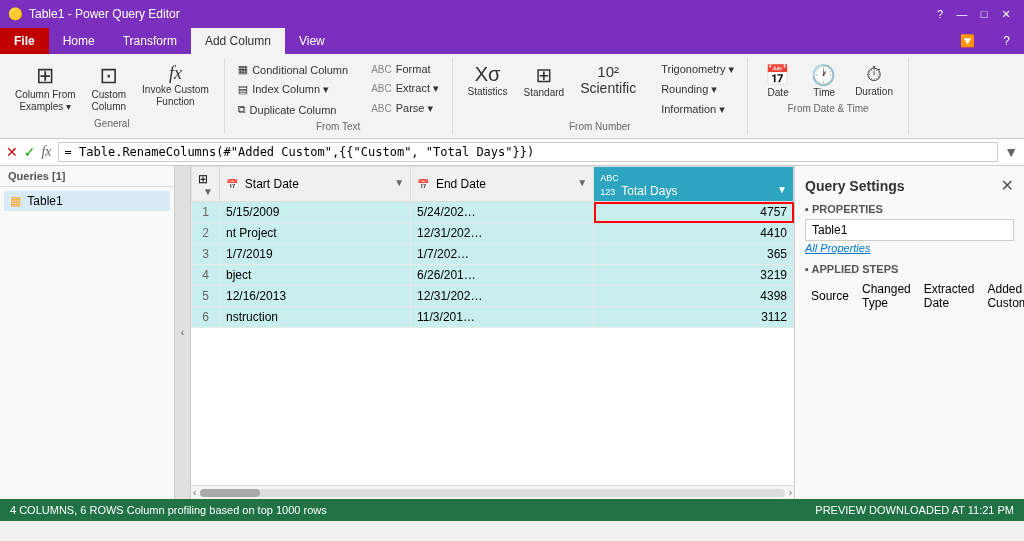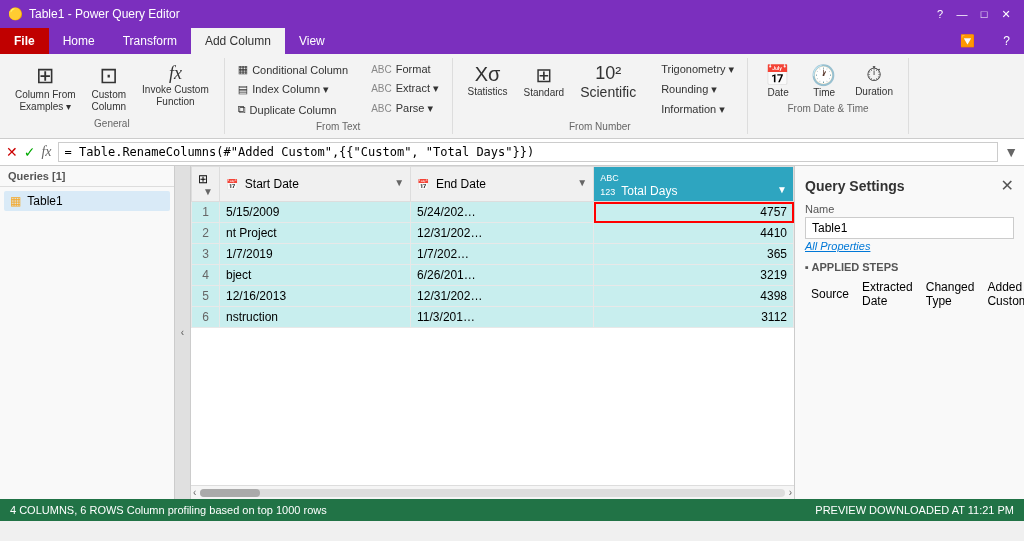--- a/index.html
+++ b/index.html
@@ -296,21 +296,21 @@
       <div class="ribbon-buttons">
         <div class="ribbon-btn-large">
           <span style="font-size:20px;">Xσ</span>
           <span style="font-size:10px;">Statistics</span>
         </div>
         <div class="ribbon-btn-large">
           <span style="font-size:20px;">⊞</span>
           <span style="font-size:10px;">Standard</span>
         </div>
         <div class="ribbon-btn-large">
-          <span style="font-size:18px;">10²</span>
+          <span style="font-size:15px;">10²</span>
           <span style="font-size:14px;">Scientific</span>
         </div>
         <div style="width:1px;background:#ddd;margin:0 4px;"></div>
         <div class="ribbon-col">
           <div class="ribbon-btn-small">
             <span>Trigonometry ▾</span>
           </div>
           <div class="ribbon-btn-small">
             <span>Rounding ▾</span>
           </div>
@@ -441,36 +441,36 @@
     </div>
   </div>
 
   <div class="query-settings">
     <div class="qs-header">
       <span class="qs-title">Query Settings</span>
       <span class="qs-close">✕</span>
     </div>
 
     <div>
-      <div class="qs-label">Name</div>
+      <div class="qs-section-title">▪ PROPERTIES</div>
       <input class="qs-input" type="text" value="Table1" style="">
       <a class="qs-link">All Properties</a>
     </div>
 
     <div>
       <div class="qs-section-title">▪ APPLIED STEPS</div>
       <div class="steps-list">
         <div class="step-item">
           <span>Source</span>
         </div>
         <div class="step-item">
+          <span>Changed Type</span>
+        </div>
+        <div class="step-item">
           <span>Extracted Date</span>
-        </div>
-        <div class="step-item">
-          <span>Changed Type</span>
         </div>
         <div class="step-item" style="justify-content:space-between;">
           <span>Added Custom</span>
           <span class="step-gear">⚙</span>
         </div>
         <div class="step-item active">
           <span class="step-x">✕</span>
           <span>Renamed Columns</span>
         </div>
       </div>

